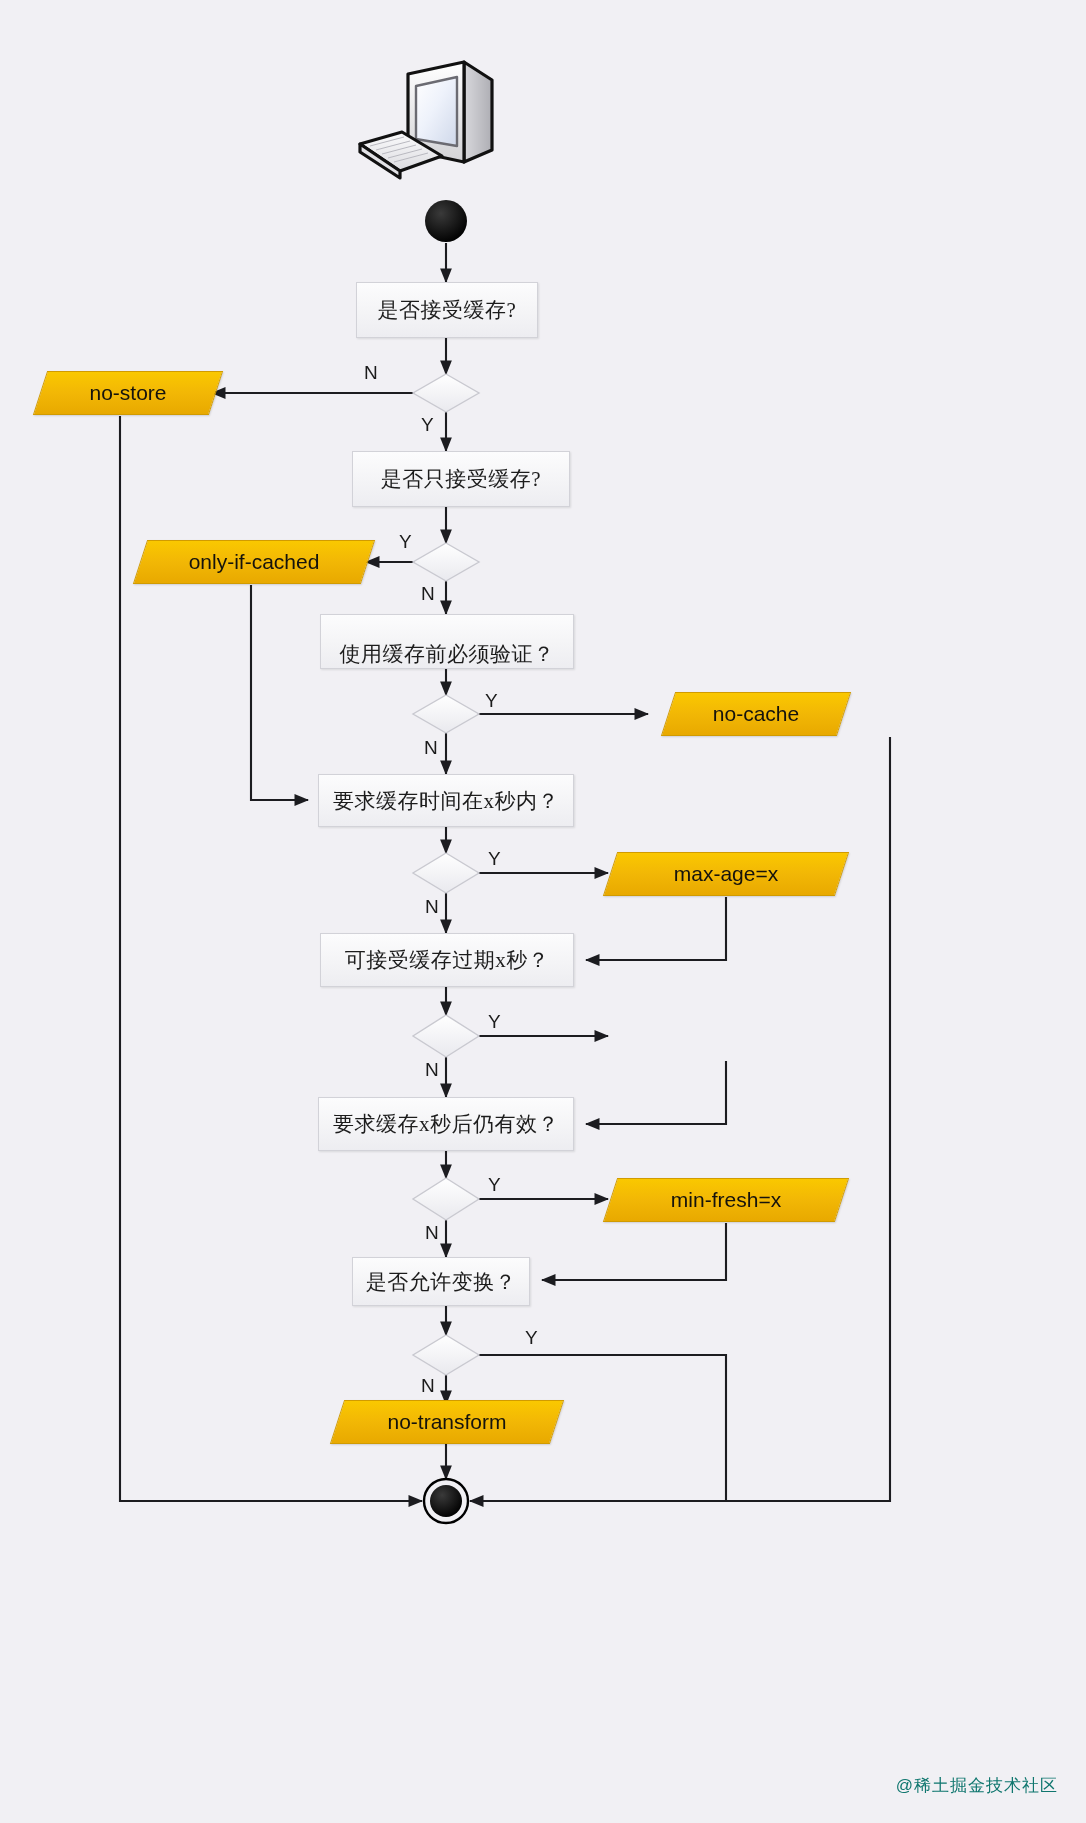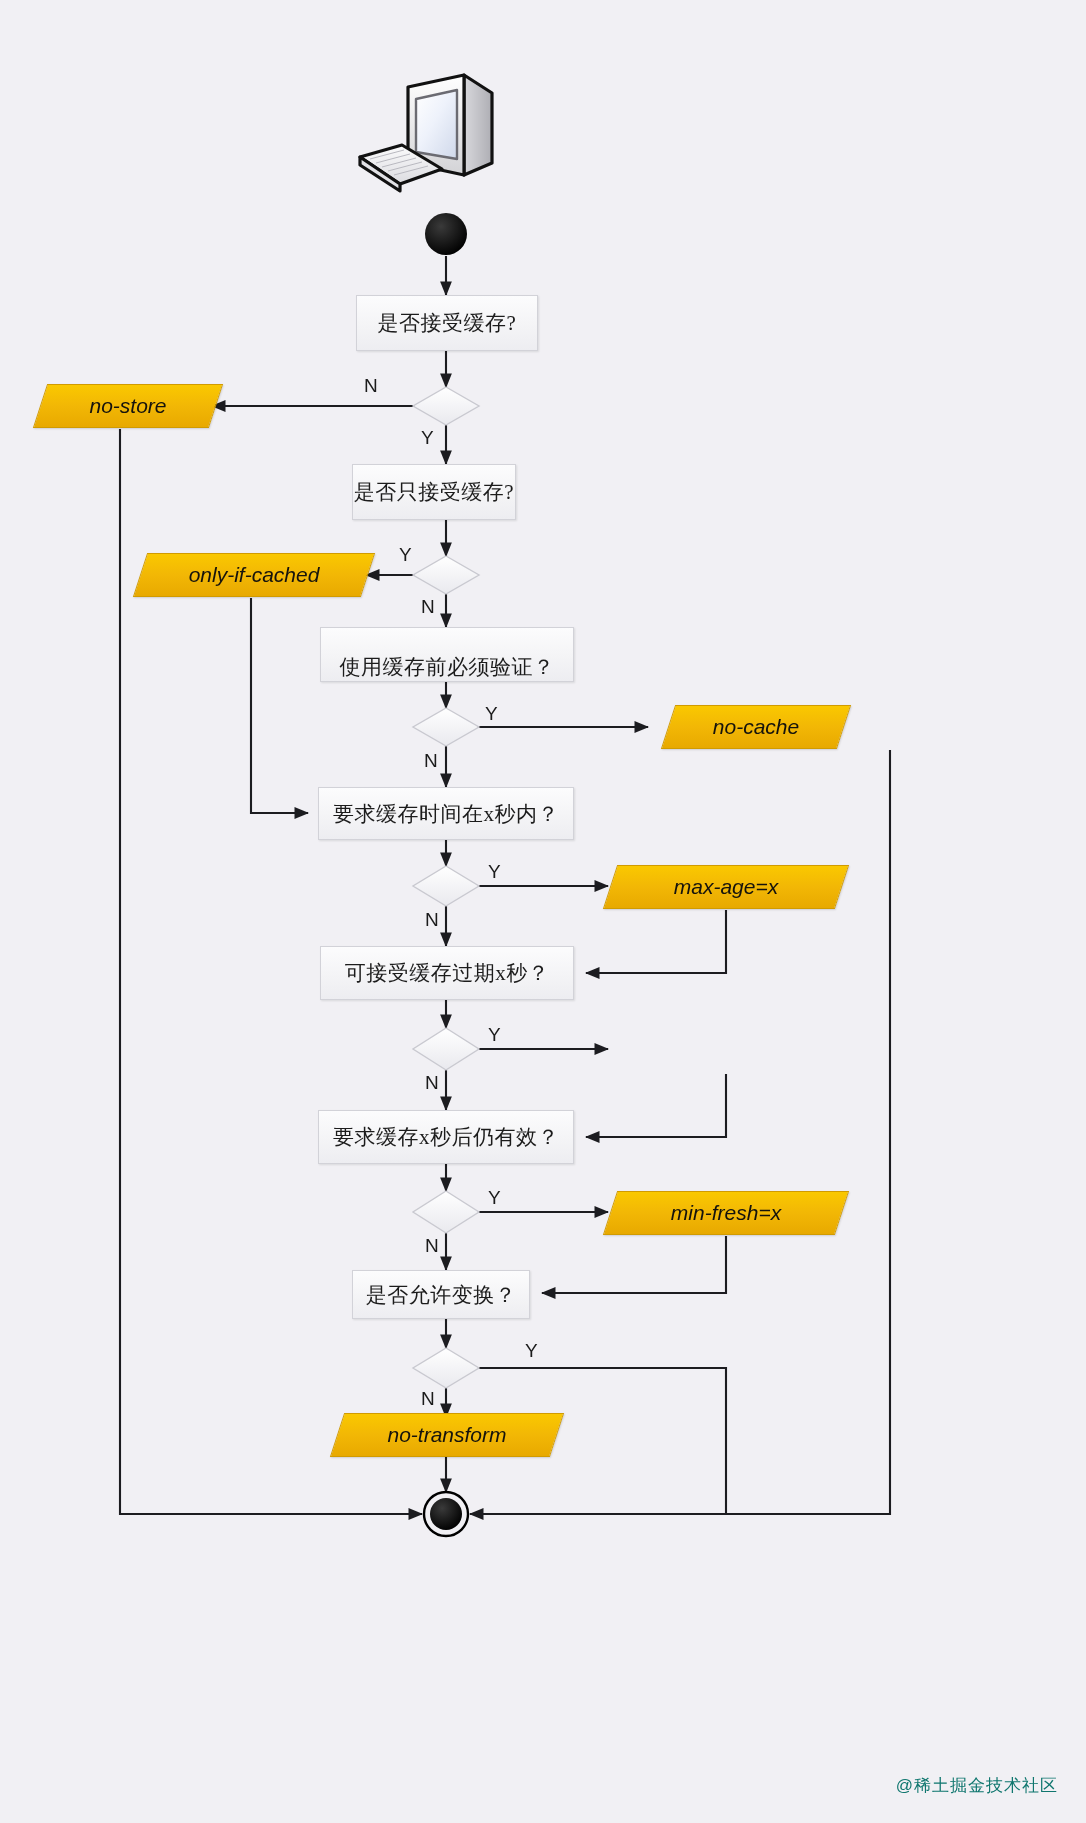--- a/index.html
+++ b/index.html
@@ -10,21 +10,20 @@
   body {
     width: 1086px;
     height: 1823px;
     font-family: "Liberation Sans", sans-serif;
     position: relative;
     overflow: hidden;
   }
   #flow-root {
     position: absolute;
     inset: 0;
-    margin-top: 13px;
   }
   svg.flow-svg {
     position: absolute;
     left: 0;
     top: 0;
     width: 1086px;
     height: 1823px;
   }
   .proc-box {
     position: absolute;
@@ -43,21 +42,20 @@
   }
   .tag-shape {
     position: absolute;
     display: flex;
     align-items: center;
     justify-content: center;
     color: #15130d;
     font-family: "Liberation Sans", sans-serif;
     font-size: 21px;
     white-space: nowrap;
-    font-style: italic;
   }
   .tag-shape .tag-bg {
     position: absolute;
     inset: 0;
     background: linear-gradient(to bottom, #fac800 0%, #f2b705 50%, #e8a900 100%);
     border: 1px solid #d19b00;
     transform: skewX(-18deg);
     box-shadow: 1px 1px 2px rgba(0,0,0,0.14);
   }
   .tag-shape .tag-label {
@@ -220,21 +218,21 @@
 
     <circle cx="446" cy="221" r="21" fill="url(#dotG)"></circle>
     <circle cx="446" cy="1501" r="22" fill="none" stroke="#000" stroke-width="2.4"></circle>
     <circle cx="446" cy="1501" r="16" fill="url(#dotG)"></circle>
   </svg>
 
   <div class="proc-box" style="left:356px; top:282px; width:182px; height:56px;">
     <span>是否接受缓存?</span>
   </div>
 
-  <div class="proc-box" style="left:352px; top:451px; width:164px; height:56px;">
+  <div class="proc-box" style="left:352px; top:451px; width:218px; height:56px;">
     <span>是否只接受缓存?</span>
   </div>
 
   <div class="proc-box" style="left:320px; top:614px; width:254px; height:55px;align-items:flex-end;">
     <span>使用缓存前必须验证？</span>
   </div>
 
   <div class="proc-box" style="left:318px; top:774px; width:256px; height:53px;">
     <span>要求缓存时间在x秒内？</span>
   </div>

